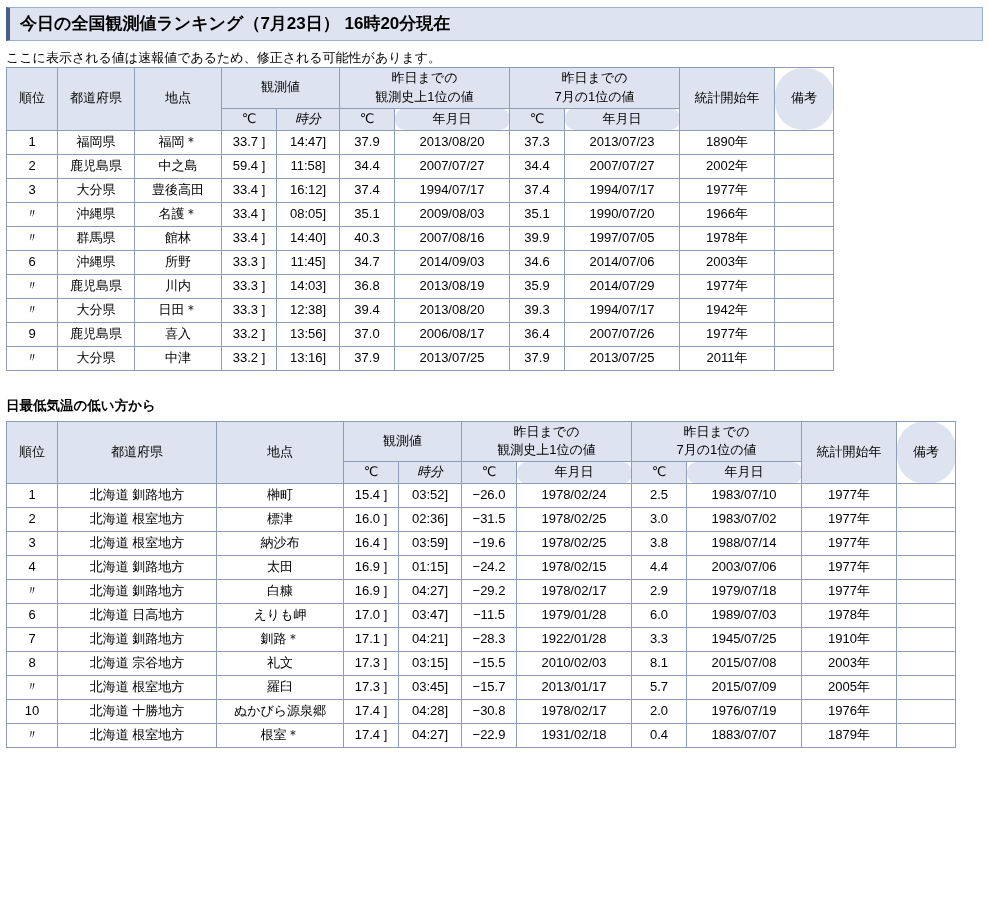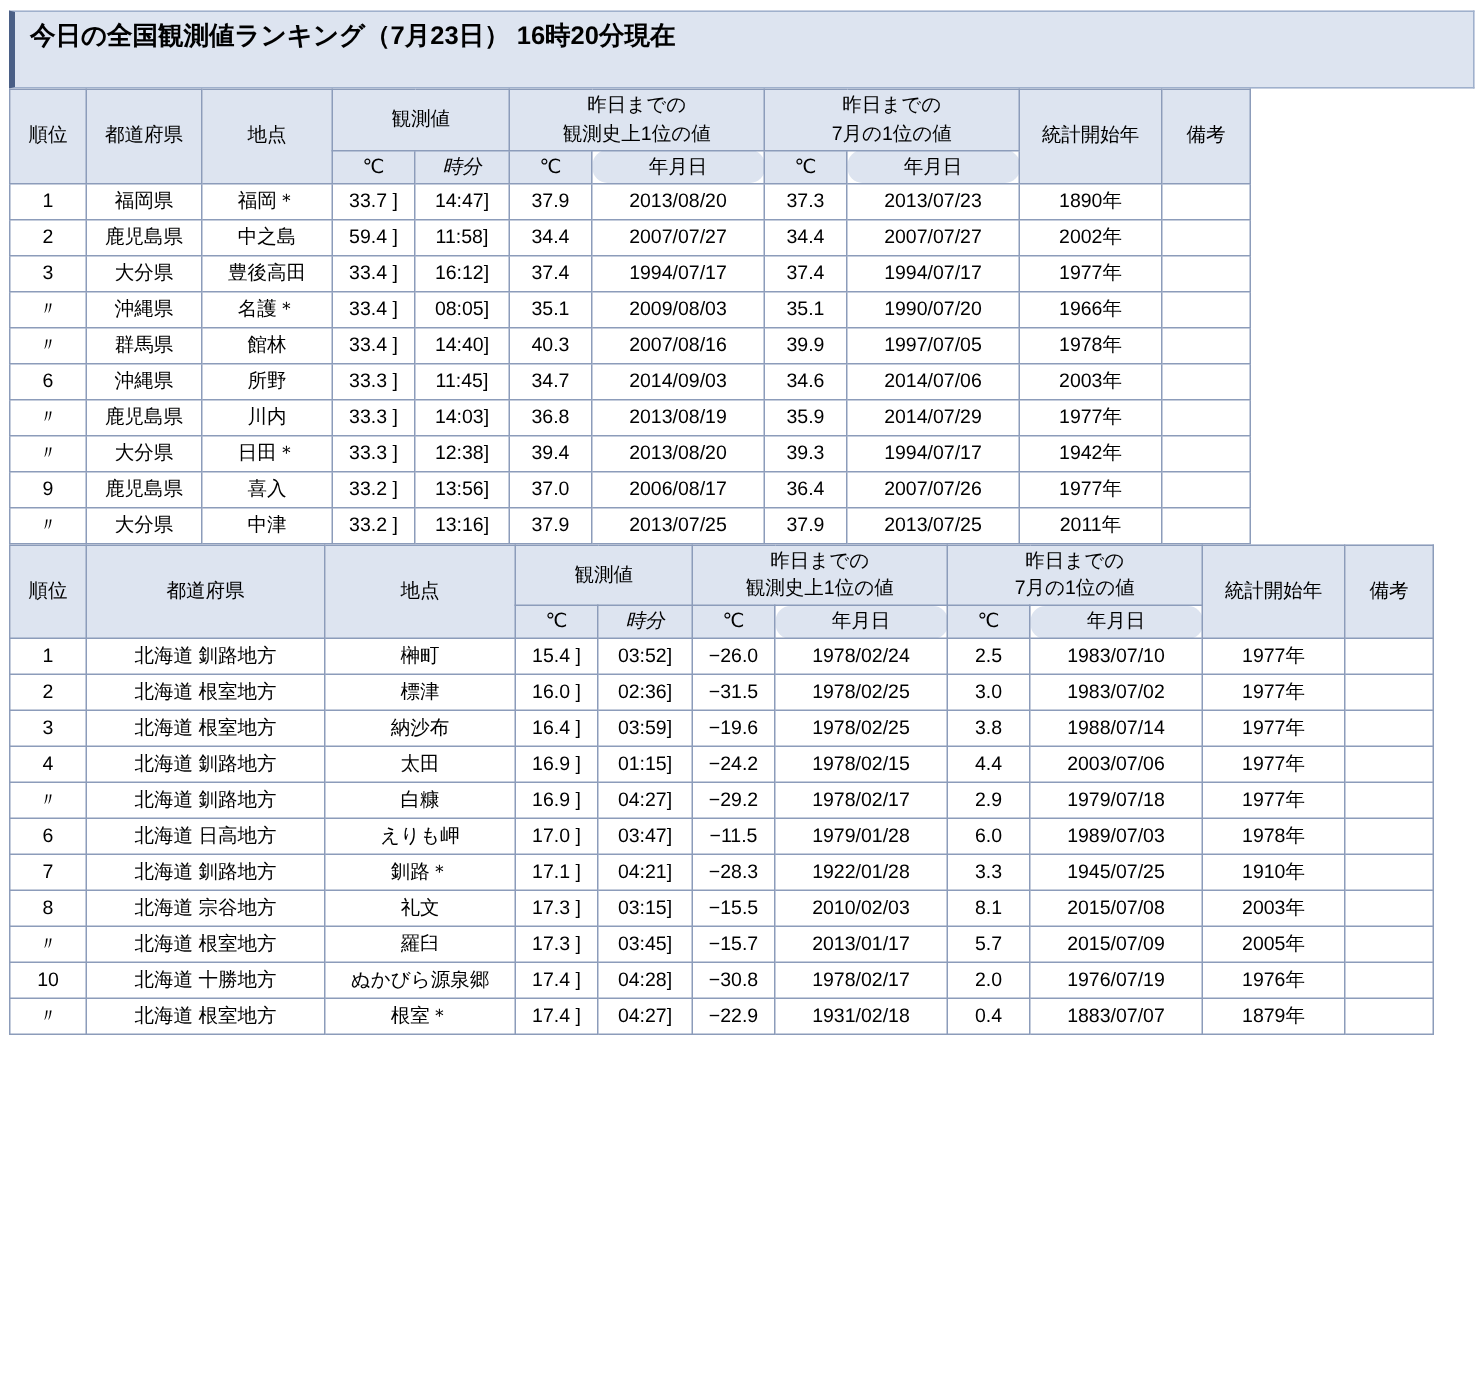--- a/index.html
+++ b/index.html
@@ -17,21 +17,21 @@
   }
   .page {
     padding: 0;
     position: relative;
   }
   .title-bar {
     margin: 7px 6px 0 6px;
     background: #dde4f0;
     border: 1px solid #9fb0cc;
     border-left: 4px solid #4a5f86;
-    padding: 4px 8px 23px 10px;
+    padding: 4px 8px 5px 10px;
     font-size: 17px;
     font-weight: bold;
     letter-spacing: 0px;
   }
   .note {
     margin: 8px 0 0 6px;
     font-size: 13px;
   }
   .section-title {
     margin: 26px 0 6px 6px;
@@ -70,29 +70,30 @@
   .c-rank { width: 42px; margin-left: 28px; }
   .c-pref1 { width: 68px; }
   .c-pt1 { width: 78px; }
   .c-pref2 { width: 150px; }
   .c-pt2 { width: 118px; }
   .c-temp { width: 46px; }
   .c-time { width: 54px; font-style: italic; }
   .c-rtemp { width: 46px; }
   .c-date { width: 106px; border-radius: 10px; }
   .c-start { width: 86px; }
-  .c-note { width: 50px; }
+  .c-note { width: 50px; border-radius: 28px; }
 </style>
 </head>
 <body>
 
 <div class="page">
 
   <div class="title-bar">今日の全国観測値ランキング（7月23日） 16時20分現在</div>
 
+  <div class="note">ここに表示される値は速報値であるため、修正される可能性があります。</div>
 
 
   <table class="rank">
     <thead>
       <tr>
         <th rowspan="2" class="c-rank">順位</th>
         <th rowspan="2" class="c-pref1">都道府県</th>
         <th rowspan="2" class="c-pt1">地点</th>
         <th colspan="2">観測値</th>
         <th colspan="2">
@@ -242,20 +243,21 @@
         <td>37.9</td>
         <td>2013/07/25</td>
         <td>37.9</td>
         <td>2013/07/25</td>
         <td>2011年</td>
         <td class="blank"></td>
       </tr>
     </tbody>
   </table>
 
+  <div class="section-title">日最低気温の低い方から</div>
 
   <table class="rank">
     <thead>
       <tr>
         <th rowspan="2" class="c-rank">順位</th>
         <th rowspan="2" class="c-pref2">都道府県</th>
         <th rowspan="2" class="c-pt2">地点</th>
         <th colspan="2">観測値</th>
         <th colspan="2">
           <div>昨日までの</div>

